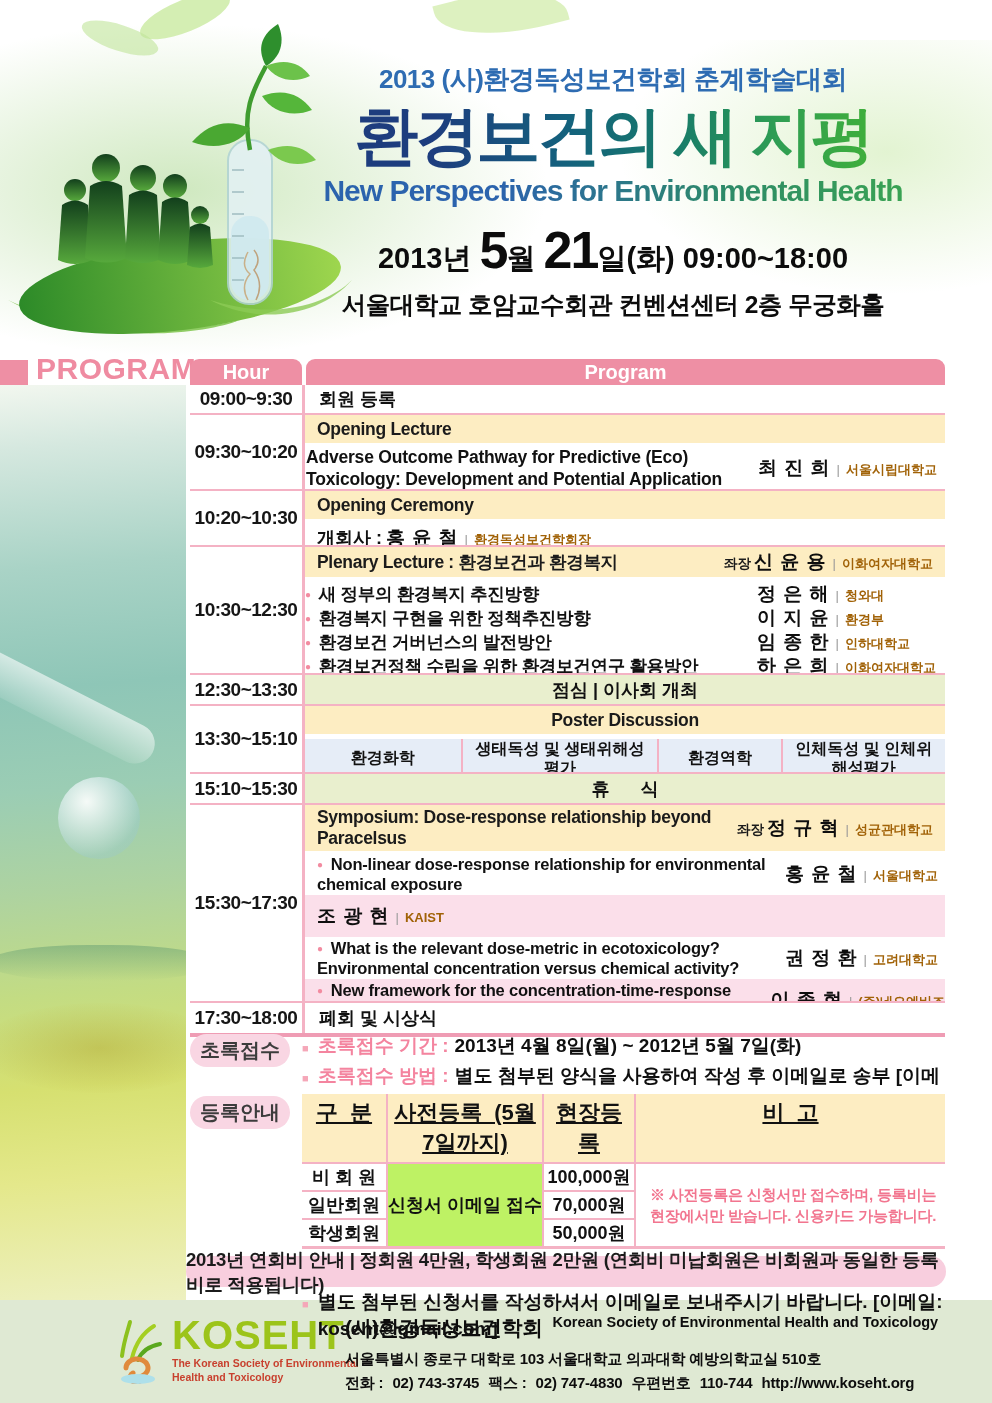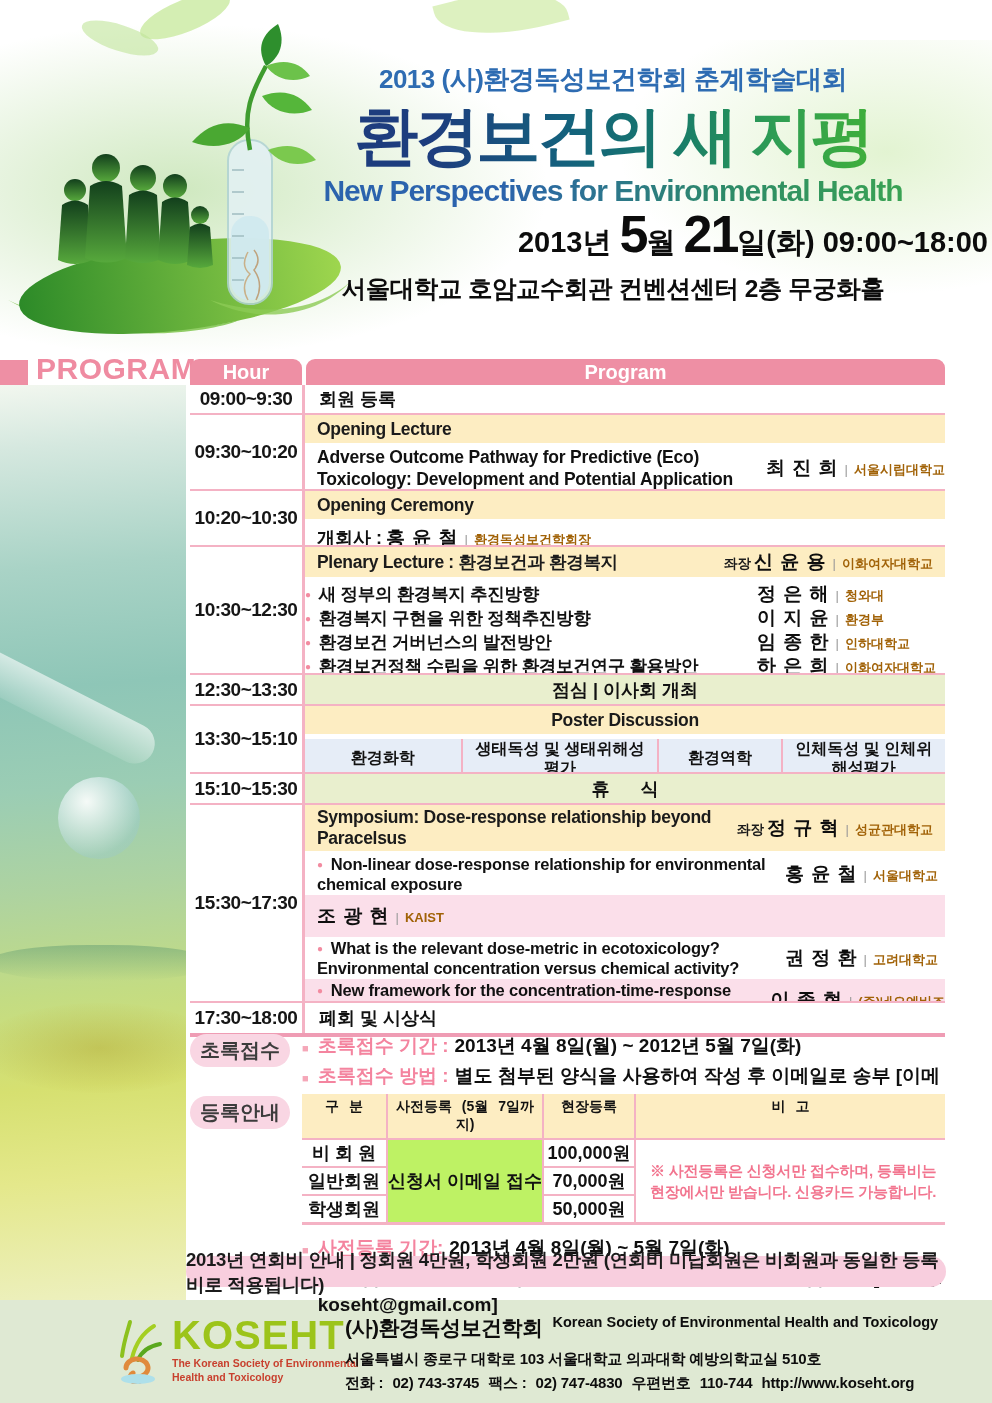--- a/index.html
+++ b/index.html
@@ -19,21 +19,21 @@
   .top-leaf-extra{position:absolute;left:436px;top:-10px;width:130px;height:46px;
     background:#d4eeb0;border-radius:0 85% 0 85%;transform:rotate(-14deg);opacity:.8;}
   .header-text{position:absolute;left:238px;right:4px;top:62px;text-align:center;z-index:3;}
   .pre-title{font-size:26px;font-weight:bold;color:#2e6cb2;letter-spacing:-.5px;}
   .main-title{margin-top:6px;font-size:64px;font-weight:700;letter-spacing:-3px;line-height:1.05;
     background:linear-gradient(90deg,#1d3d7e 0%,#1d3d7e 26%,#14627d 44%,#177a6a 58%,#2f9e53 72%,#3fae3c 84%,#55bd22 100%);
     -webkit-background-clip:text;background-clip:text;color:transparent;-webkit-text-fill-color:transparent;}
   .subtitle{margin-top:4px;font-size:30px;font-weight:bold;letter-spacing:-1px;
     background:linear-gradient(90deg,#2b63ad 0%,#2b63ad 35%,#2d8a68 65%,#3fae49 100%);
     -webkit-background-clip:text;background-clip:text;color:transparent;-webkit-text-fill-color:transparent;}
-  .date-line{font-weight:bold;color:#0c0c0c;font-size:29px;line-height:1;text-align:right;}
+  .date-line{margin-top:16px;font-weight:bold;color:#0c0c0c;font-size:29px;line-height:1;}
   .date-line .d-big{font-size:52px;letter-spacing:-2px;}
   .venue{margin-top:12px;font-size:24.5px;font-weight:bold;color:#0c0c0c;letter-spacing:-.5px;}
   
   .program-chip{position:absolute;left:0;top:360px;width:28px;height:25px;background:var(--pink);}
   .program-word{position:absolute;left:36px;top:352px;font-size:30px;font-weight:800;color:var(--pink-text);letter-spacing:.5px;}
   .tab{position:absolute;top:359px;height:26px;background:var(--pink);border-radius:9px 9px 0 0;
     color:#fff;font-size:20px;font-weight:bold;text-align:center;line-height:26px;}
   .tab-hour{left:190px;width:112px;}
   .tab-program{left:306px;width:639px;}
   
@@ -64,21 +64,21 @@
     border-bottom:2px solid #fff;display:flex;align-items:center;justify-content:space-between;min-height:24px;}
   .band .bt-label{letter-spacing:-.3px;}
   .band.center{justify-content:center;}
   .chair{display:flex;align-items:baseline;white-space:nowrap;}
   .chair-label{font-size:13.5px;font-weight:bold;margin-right:3px;}
   .nm{font-size:19px;font-weight:800;letter-spacing:1px;color:#0e0e0e;}
   .sep{color:#999;margin:0 6px;font-size:13px;font-weight:normal;}
   .sep::before{content:"|";}
   .af{font-size:13px;font-weight:bold;color:#a16207;}
   .speaker{display:flex;align-items:baseline;white-space:nowrap;}
-  .lec{display:flex;align-items:center;height:46px;padding-left:12px;}
+  .lec{display:flex;align-items:center;height:46px;padding-left:1px;}
   .lec .t{width:452px;font-size:17.5px;font-weight:bold;line-height:1.28;letter-spacing:-.2px;}
   .cer{display:flex;align-items:baseline;padding:4px 0 0 12px;font-size:18px;font-weight:bold;}
   .cer .pfx{margin-right:4px;}
   .p-items{padding-top:3px;}
   .p-item{display:flex;align-items:center;height:24px;}
   .p-item .t{width:452px;font-size:17.5px;font-weight:bold;letter-spacing:-.3px;}
   .dot::before{content:"\25CF";color:#f28ba0;font-size:10px;margin-right:8px;vertical-align:2px;}
   .s-item{display:flex;align-items:center;height:42px;padding-left:12px;}
   .sym-items .s-item:nth-child(even){background:var(--pink-row);}
   .s-item .t{width:468px;font-size:16.5px;font-weight:bold;line-height:1.22;letter-spacing:-.2px;}
@@ -91,22 +91,22 @@
   .sec{position:absolute;left:190px;width:755px;z-index:2;}
   .pill{position:absolute;left:0;top:2px;width:100px;height:33px;background:var(--pill);
     border-radius:17px;display:flex;align-items:center;justify-content:center;
     font-size:20px;font-weight:bold;color:#3c3c3c;}
   .sec-body{margin-left:112px;}
   .info-line{display:flex;align-items:baseline;font-size:19px;font-weight:bold;color:#0f0f0f;line-height:27px;}
   .sq::before{content:"\25A0";color:#f5a7b8;font-size:11px;margin-right:9px;}
   .lbl{color:#f4849f;margin-right:6px;white-space:nowrap;}
   .reg-table{width:643px;display:grid;grid-template-columns:86px 156px 92px 1fr;
     border-bottom:3px solid var(--pink-line);}
-  .th{background:var(--yellow);font-weight:bold;font-size:14px;text-align:center;padding:4px 2px;
-    border-right:2px solid var(--pink-line);border-bottom:2px solid var(--pink-line);word-spacing:6px;}
+  .th{background:var(--yellow);font-weight:bold;font-size:22px;text-align:center;padding:4px 2px;
+    border-right:2px solid var(--pink-line);border-bottom:2px solid var(--pink-line);word-spacing:6px;text-decoration:underline;}
   .th.last{border-right:none;}
   .td{background:#fff;display:flex;align-items:center;justify-content:center;
     font-size:18px;font-weight:bold;height:26px;border-right:2px solid var(--pink-line);}
   .bt{border-top:2px solid var(--pink-line);}
   .merge{grid-row:2 / span 3;grid-column:2;display:flex;align-items:center;justify-content:center;
     border-right:2px solid var(--pink-line);background:#bef264;font-weight:bold;font-size:18px;}
   .note{grid-row:2 / span 3;grid-column:4;background:#fff;color:#f2758f;font-size:15px;
     font-weight:bold;line-height:1.4;display:flex;align-items:center;padding:0 8px 0 14px;letter-spacing:-.2px;}
   .reg-lines{margin-top:9px;}
   .banner{position:absolute;left:186px;top:1256px;width:760px;height:31px;background:var(--banner);

